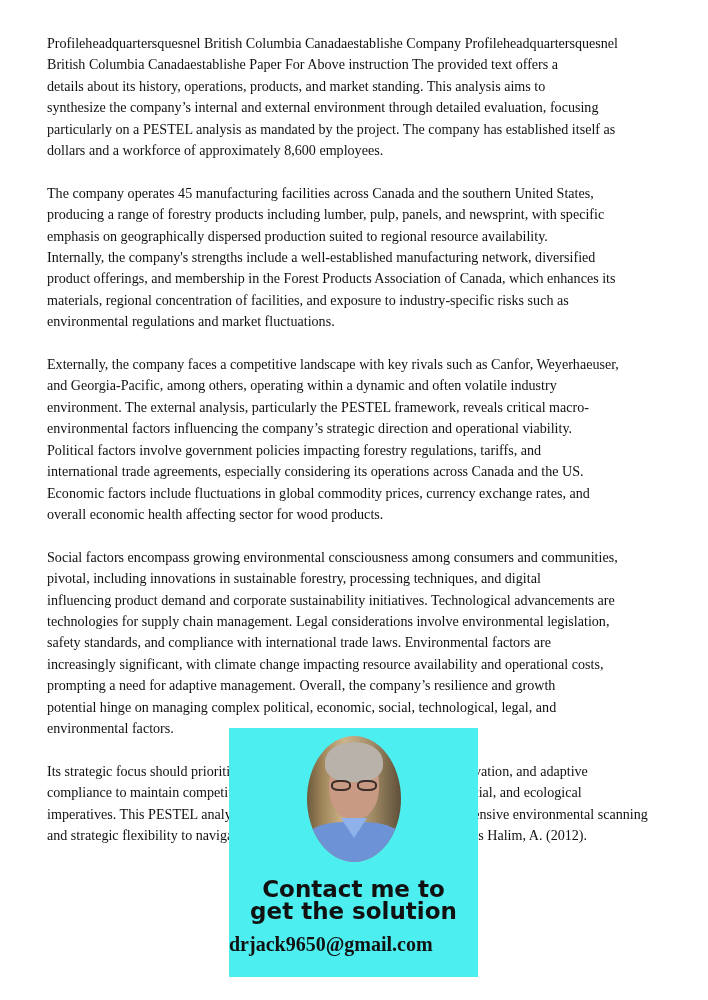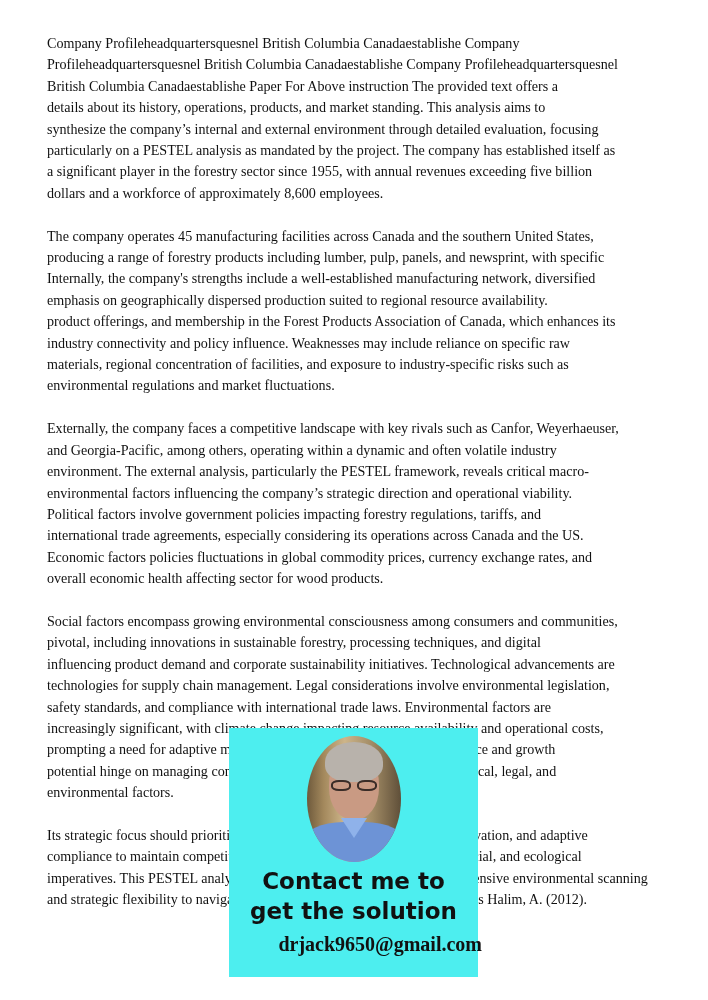--- a/index.html
+++ b/index.html
@@ -107,67 +107,64 @@
       position: absolute;
       left: 0;
       width: 249px;
       text-align: center;
       font-family: "DejaVu Sans", "Liberation Sans", sans-serif;
       font-weight: bold;
       font-size: 23px;
       line-height: 30px;
       color: #111111;
     }
-    .cta.l1 { top: 138px; }
+    .cta.l1 { top: 146px; }
     .cta.l2 { top: 168px; }
     .email {
       position: absolute;
       left: 0;
       top: 203px;
       width: 253px;
-      text-align: right;
+      text-align: left;
       font-family: "Liberation Serif", "DejaVu Serif", serif;
       font-weight: bold;
       font-size: 20px;
       line-height: 26px;
       color: #111111;
     }
   </style>
 </head>
 <body>
 
 <div class="page">
   <p class="para">
-    <span class="ln">Company Profileheadquartersquesnel British Columbia Canadaestablishe Company</span>
     <span class="ln">Profileheadquartersquesnel British Columbia Canadaestablishe Company Profileheadquartersquesnel</span>
     <span class="ln">British Columbia Canadaestablishe Paper For Above instruction The provided text offers a</span>
     <span class="ln">details about its history, operations, products, and market standing. This analysis aims to</span>
     <span class="ln">synthesize the company’s internal and external environment through detailed evaluation, focusing</span>
     <span class="ln">particularly on a PESTEL analysis as mandated by the project. The company has established itself as</span>
-    <span class="ln">a significant player in the forestry sector since 1955, with annual revenues exceeding five billion</span>
     <span class="ln">dollars and a workforce of approximately 8,600 employees.</span>
   </p>
   <p class="para">
     <span class="ln">The company operates 45 manufacturing facilities across Canada and the southern United States,</span>
     <span class="ln">producing a range of forestry products including lumber, pulp, panels, and newsprint, with specific</span>
+    <span class="ln">emphasis on geographically dispersed production suited to regional resource availability.</span>
     <span class="ln">Internally, the company's strengths include a well-established manufacturing network, diversified</span>
-    <span class="ln">emphasis on geographically dispersed production suited to regional resource availability.</span>
     <span class="ln">product offerings, and membership in the Forest Products Association of Canada, which enhances its</span>
-    <span class="ln">industry connectivity and policy influence. Weaknesses may include reliance on specific raw</span>
     <span class="ln">materials, regional concentration of facilities, and exposure to industry-specific risks such as</span>
     <span class="ln">environmental regulations and market fluctuations.</span>
   </p>
   <p class="para">
     <span class="ln">Externally, the company faces a competitive landscape with key rivals such as Canfor, Weyerhaeuser,</span>
     <span class="ln">and Georgia-Pacific, among others, operating within a dynamic and often volatile industry</span>
     <span class="ln">environment. The external analysis, particularly the PESTEL framework, reveals critical macro-</span>
     <span class="ln">environmental factors influencing the company’s strategic direction and operational viability.</span>
     <span class="ln">Political factors involve government policies impacting forestry regulations, tariffs, and</span>
     <span class="ln">international trade agreements, especially considering its operations across Canada and the US.</span>
-    <span class="ln">Economic factors policies fluctuations in global commodity prices, currency exchange rates, and</span>
+    <span class="ln">Economic factors include fluctuations in global commodity prices, currency exchange rates, and</span>
     <span class="ln">overall economic health affecting sector for wood products.</span>
   </p>
   <p class="para">
     <span class="ln">Social factors encompass growing environmental consciousness among consumers and communities,</span>
     <span class="ln">pivotal, including innovations in sustainable forestry, processing techniques, and digital</span>
     <span class="ln">influencing product demand and corporate sustainability initiatives. Technological advancements are</span>
     <span class="ln">technologies for supply chain management. Legal considerations involve environmental legislation,</span>
     <span class="ln">safety standards, and compliance with international trade laws. Environmental factors are</span>
     <span class="ln">increasingly significant, with climate change impacting resource availability and operational costs,</span>
     <span class="ln">prompting a need for adaptive management. Overall, the company’s resilience and growth</span>

